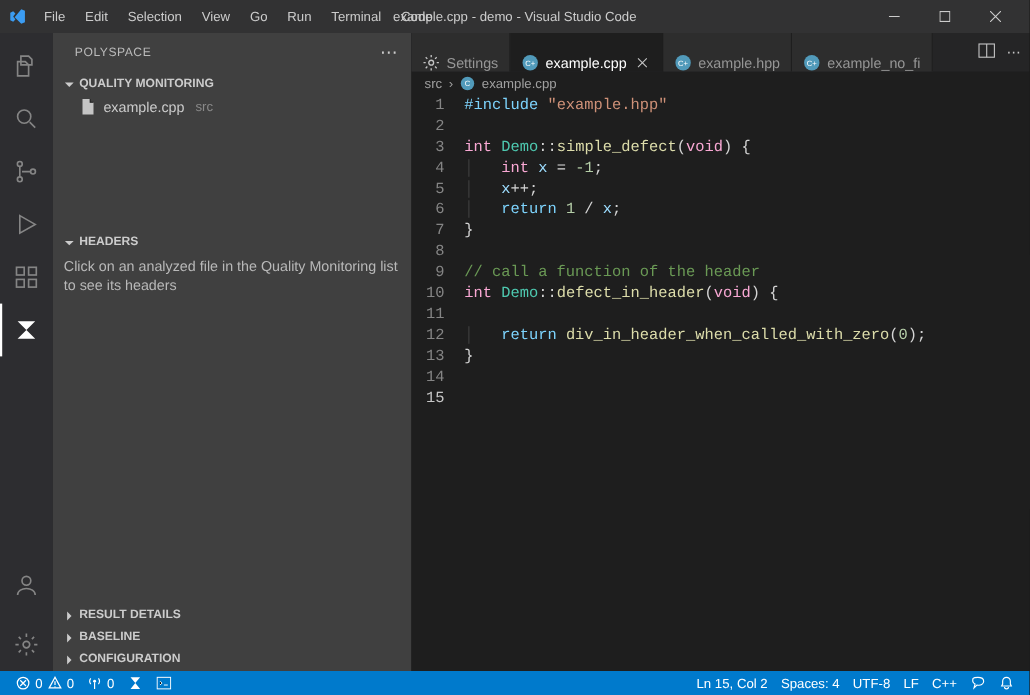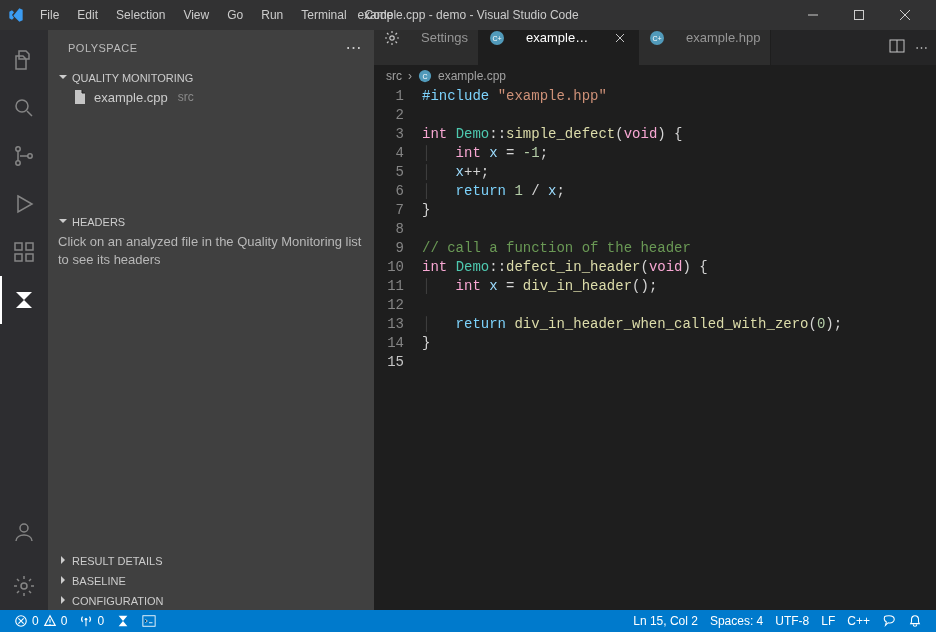--- a/index.html
+++ b/index.html
@@ -28,32 +28,32 @@
 .activitybar { width: 48px; background: #2d2d30; display: flex; flex-direction: column; align-items: center; padding-top: 6px; }
 .activity-item { width: 48px; height: 48px; display: flex; align-items: center; justify-content: center; color: #858585; position: relative; }
 .activity-item.active { color: #ffffff; }
 .activity-item.active::before { content: ""; position: absolute; left: 0; top: 0; bottom: 0; width: 2px; background: #ffffff; }
 .activity-bottom { margin-top: auto; margin-bottom: 6px; }
 
 .sidebar { width: 326px; background: #404040; display: flex; flex-direction: column; }
 .sidebar-header { height: 35px; display: flex; align-items: center; justify-content: space-between; padding: 0 12px 0 20px; font-size: 11px; letter-spacing: 0.5px; color: #bbbbbb; }
 .sidebar-actions { color: #cccccc; font-size: 16px; }
 .panel-section { padding: 2px 0; }
-.panel-title { display: flex; align-items: flex-end; padding: 3px 8px; font-size: 11px; font-weight: 400; color: #cccccc; cursor: default; }
+.panel-title { display: flex; align-items: flex-start; padding: 3px 8px; font-size: 11px; font-weight: 700; color: #cccccc; cursor: default; }
 .panel-title .chev { width: 14px; height: 14px; margin-right: 2px; display: flex; align-items: center; justify-content: center; }
 .panel-body { padding: 2px 12px 8px 12px; font-size: 13px; }
 .file-row { display: flex; align-items: center; padding: 2px 10px 2px 24px; gap: 6px; font-size: 13px; }
 .file-icon { width: 16px; height: 16px; }
 .file-ext { color: #8a8a8a; font-size: 12px; margin-left: 4px; }
 .headers-text { color: #b8b8b8; line-height: 1.4; padding-left: 10px; }
 .bottom-panels { margin-top: auto; }
 
 .editor-area { flex: 1; display: flex; flex-direction: column; background: #1e1e1e; min-width: 0; }
 .tabs-row { height: 35px; background: #252526; display: flex; align-items: stretch; }
-.tab { display: flex; align-items: flex-start; padding: 0 10px; gap: 21px; font-size: 13px; color: #969696; background: #2d2d2d; border-right: 1px solid #1e1e1e; max-width: 160px; min-width: 0; }
+.tab { display: flex; align-items: flex-end; padding: 0 10px; gap: 6px; font-size: 13px; color: #969696; background: #2d2d2d; border-right: 1px solid #1e1e1e; max-width: 160px; min-width: 0; }
 .tab.active { background: #1e1e1e; color: #ffffff; }
 .tab .tab-icon { width: 16px; height: 16px; flex-shrink: 0; }
 .tab .tab-label { white-space: nowrap; overflow: hidden; text-overflow: ellipsis; }
 .tab .tab-close { width: 16px; height: 16px; flex-shrink: 0; display: flex; align-items: center; justify-content: center; color: #c5c5c5; }
 .tabs-actions { margin-left: auto; display: flex; align-items: center; padding: 0 8px; gap: 10px; color: #c5c5c5; }
 
 .breadcrumbs { height: 22px; display: flex; align-items: center; padding: 0 12px; font-size: 12px; color: #a0a0a0; gap: 6px; }
 .breadcrumbs .bc-icon { width: 14px; height: 14px; }
 
 .code-area { flex: 1; display: flex; font-family: Consolas, "Courier New", monospace; font-size: 14px; line-height: 19px; position: relative; }
@@ -255,20 +255,27 @@
             </svg>
           </span>
         </div>
         <div class="tab">
           <span class="tab-icon"><svg viewBox="0 0 16 16">
               <circle cx="8" cy="8" r="7" fill="#519aba"></circle>
               <text x="8" y="11" text-anchor="middle" font-size="7" fill="#fff" font-family="sans-serif">C+</text>
             </svg></span>
           <span class="tab-label">example.hpp</span>
         </div>
+        <div class="tab">
+          <span class="tab-icon"><svg viewBox="0 0 16 16">
+              <circle cx="8" cy="8" r="7" fill="#519aba"></circle>
+              <text x="8" y="11" text-anchor="middle" font-size="7" fill="#fff" font-family="sans-serif">C+</text>
+            </svg></span>
+          <span class="tab-label">example_no_fi</span>
+        </div>
         <div class="tabs-actions" id="tabs-actions">
         <span><svg width="16" height="16" viewBox="0 0 16 16">
               <rect x="1" y="2" width="14" height="12" fill="none" stroke="#c5c5c5"></rect>
               <path stroke="#c5c5c5" d="M8 2v12"></path>
             </svg></span>
         <span>⋯</span>
       </div>
     </div>
 
     <div class="breadcrumbs">
@@ -303,21 +310,20 @@
           <div class="line"><span class="tok-macro">#include</span><span class="tok-op"> </span><span class="tok-str">"example.hpp"</span></div>
           <div class="line"></div>
           <div class="line"><span class="tok-kw">int</span><span class="tok-op"> </span><span class="tok-type">Demo</span><span class="tok-op">::</span><span class="tok-fn">simple_defect</span><span class="tok-op">(</span><span class="tok-kw">void</span><span class="tok-op">) {</span></div>
           <div class="line"><span class="indent-guide">│   </span><span class="tok-kw">int</span><span class="tok-op"> </span><span class="tok-var">x</span><span class="tok-op"> = </span><span class="tok-num">-1</span><span class="tok-op">;</span></div>
           <div class="line"><span class="indent-guide">│   </span><span class="tok-var">x</span><span class="tok-op">++;</span></div>
           <div class="line"><span class="indent-guide">│   </span><span class="tok-macro">return</span><span class="tok-op"> </span><span class="tok-num">1</span><span class="tok-op"> / </span><span class="tok-var">x</span><span class="tok-op">;</span></div>
           <div class="line"><span class="tok-op">}</span></div>
           <div class="line"></div>
           <div class="line"><span class="tok-cmt">// call a function of the header</span></div>
           <div class="line"><span class="tok-kw">int</span><span class="tok-op"> </span><span class="tok-type">Demo</span><span class="tok-op">::</span><span class="tok-fn">defect_in_header</span><span class="tok-op">(</span><span class="tok-kw">void</span><span class="tok-op">) {</span></div>
-          <div class="line"><span class="indent-guide">│   </span><span class="tok-kw">int</span><span class="tok-op"> </span><span class="tok-var">x</span><span class="tok-op"> = </span><span class="tok-fn">div_in_header</span><span class="tok-op">();</span></div>
           <div class="line"></div>
           <div class="line"><span class="indent-guide">│   </span><span class="tok-macro">return</span><span class="tok-op"> </span><span class="tok-fn">div_in_header_when_called_with_zero</span><span class="tok-op">(</span><span class="tok-num">0</span><span class="tok-op">);</span></div>
           <div class="line"><span class="tok-op">}</span></div>
         </div>
       <div class="minimap"></div>
     </div>
   </div>
 </div>
 
 <div class="statusbar">

